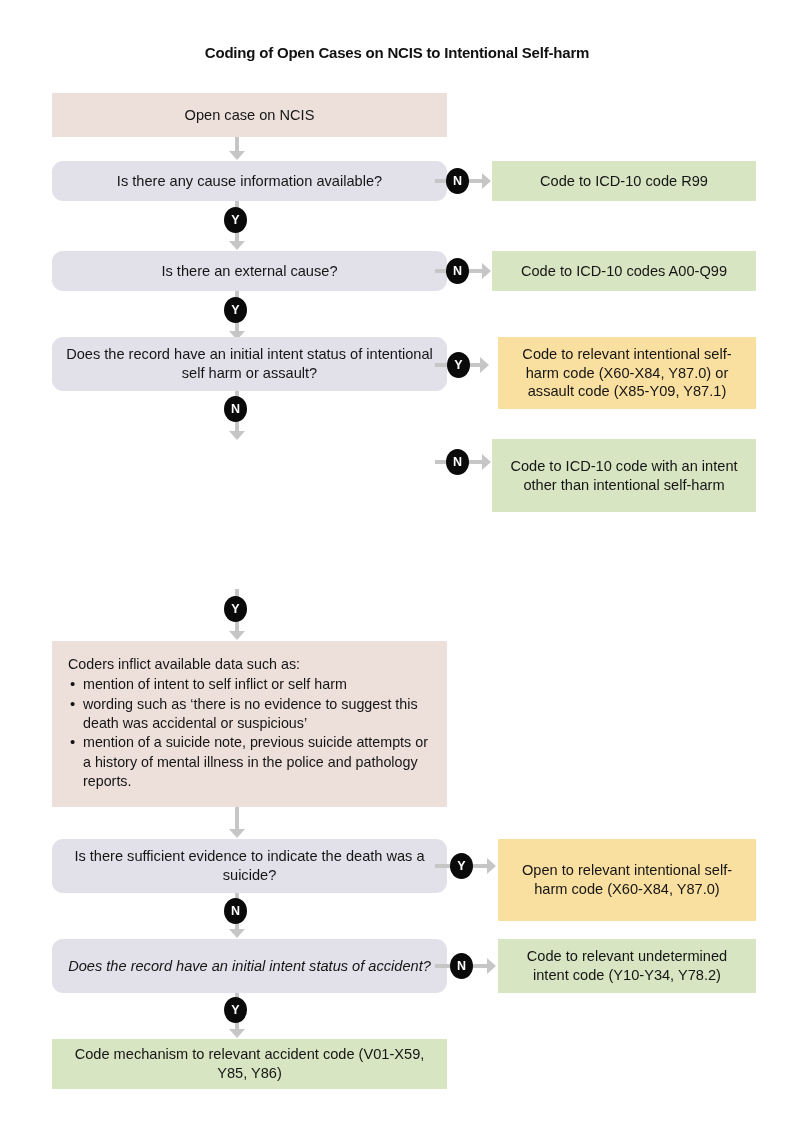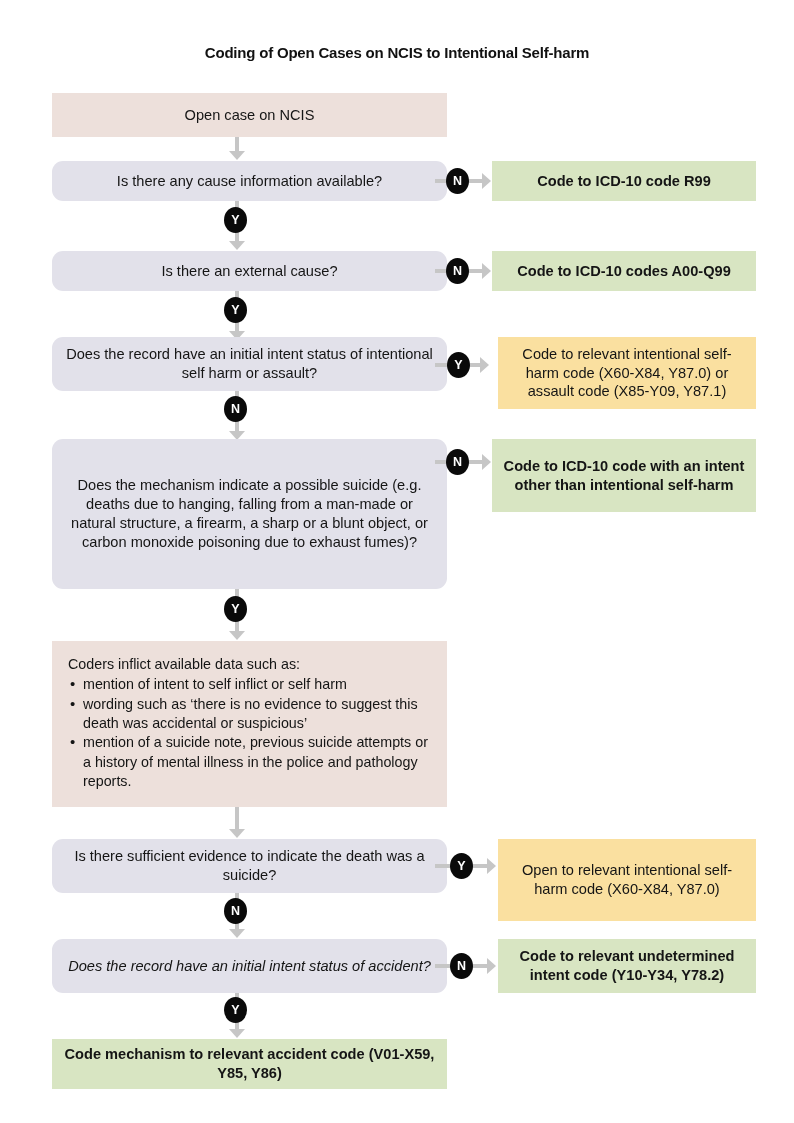--- a/index.html
+++ b/index.html
@@ -47,21 +47,21 @@
     padding: 6px 10px;
     color: #151515;
   }
 
   .box.left-col   { left: 32px;  width: 395px; margin-left: 20px; }
   .box.right-col  { left: 492px; width: 264px; }
   .box.right-col2 { left: 498px; width: 258px; }
 
   .box-pink     { background: #EDE0DB; }
   .box-lav      { background: #E2E1EA; border-radius: 11px; }
-  .box-green    { background: #D8E5C2; font-weight: bold; }
+  .box-green    { background: #D8E5C2; }
   .box-orange   { background: #FAE0A0; }
 
   .box-bullets {
     display: block;
     text-align: left;
     padding: 14px 18px 14px 16px;
     font-size: 14.3px;
     line-height: 1.355;
   }
   .box-bullets .lead { margin-bottom: 1px; }
@@ -203,23 +203,20 @@
   <div class="box right-col2 box-orange" style="top:337px; height:72px;">
     <span>Code to relevant intentional self-harm code (X60-X84, Y87.0) or assault code (X85-Y09, Y87.1)</span>
   </div>
 
   <div class="vconn" style="left:237px; top:391px; height:50px;">
     <div class="stem" style="height:41px;"></div>
     <div class="head" style="top:40px;"></div>
   </div>
   <div class="badge" style="left:224px; top:396px;">N</div>
 
-  <div class="box left-col box-lav" style="top:439px; height:150px;">
-    <span>Does the mechanism indicate a possible suicide (e.g. deaths due to hanging, falling from a man-made or natural structure, a firearm, a sharp or a blunt object, or carbon monoxide poisoning due to exhaust fumes)?</span>
-  </div>
   <div class="hconn" style="left:435px; top:452px; width:57px;">
     <div class="stem" style="width:48px;"></div>
     <div class="head" style="left:47px;"></div>
   </div>
   <div class="badge" style="left:446px; top:449px;">N</div>
   <div class="box right-col box-green" style="top:439px; height:73px;">
     <span>Code to ICD-10 code with an intent other than intentional self-harm</span>
   </div>
 
   <div class="vconn" style="left:237px; top:589px; height:52px;">

